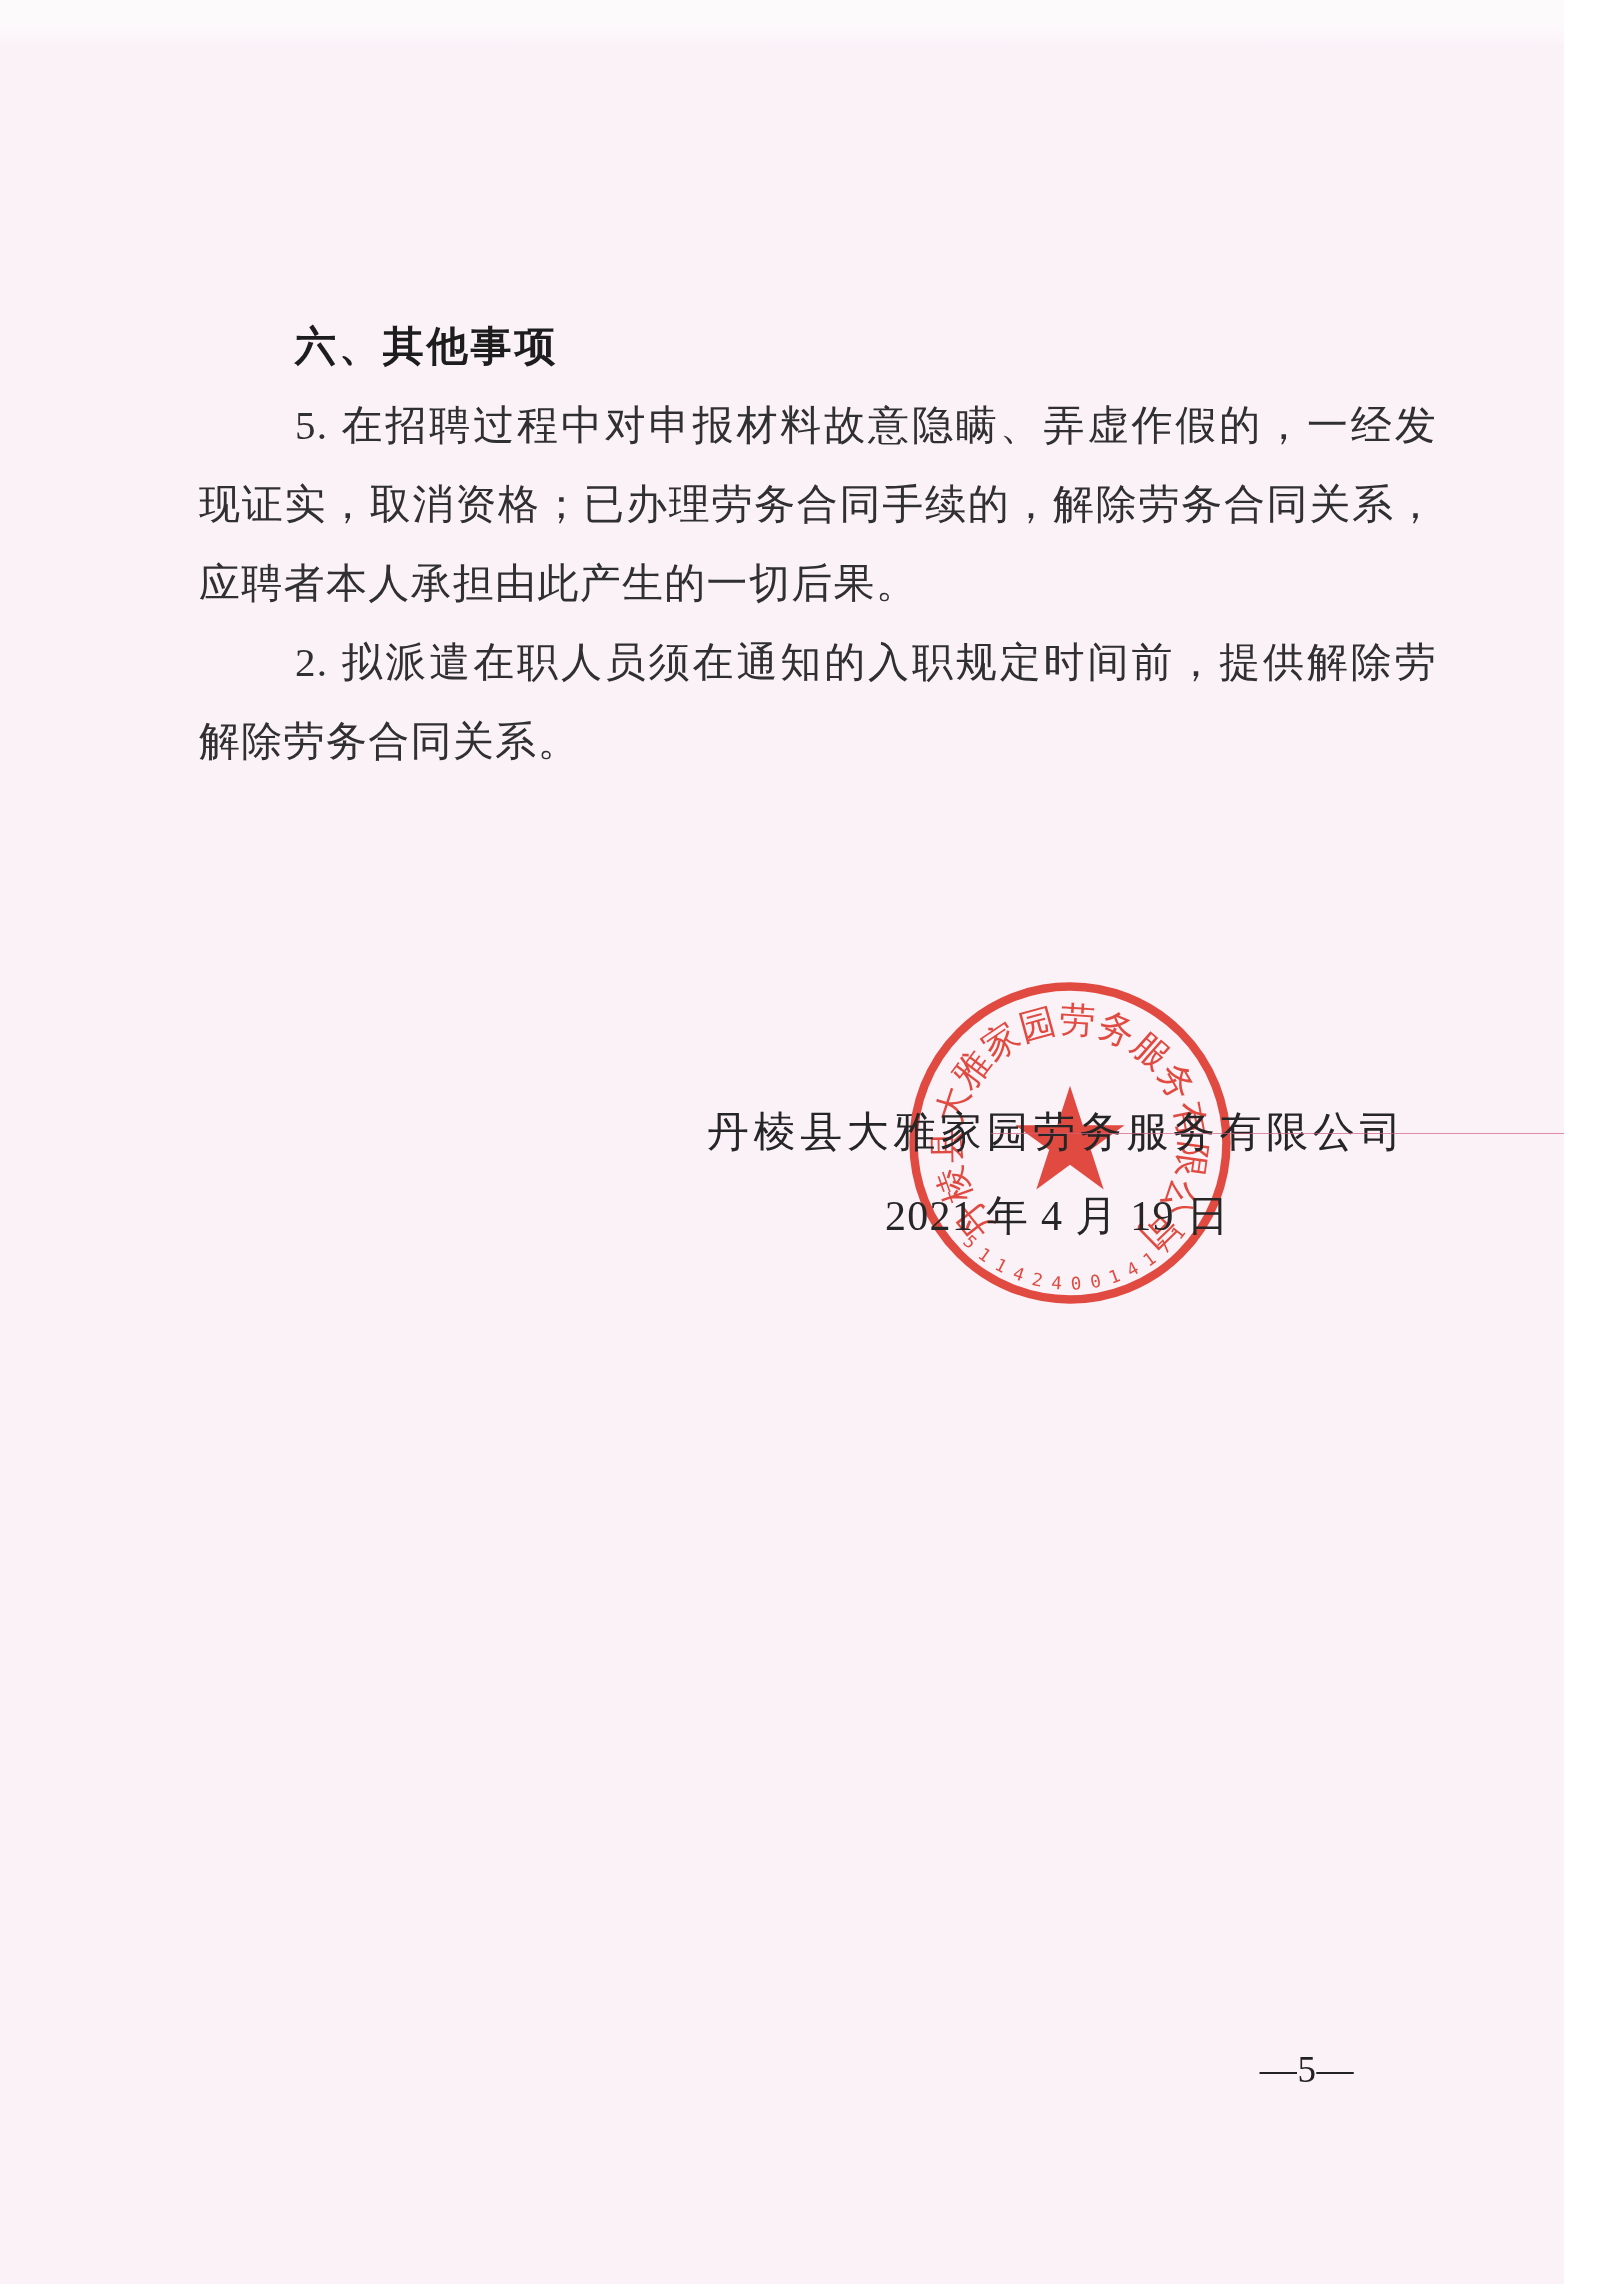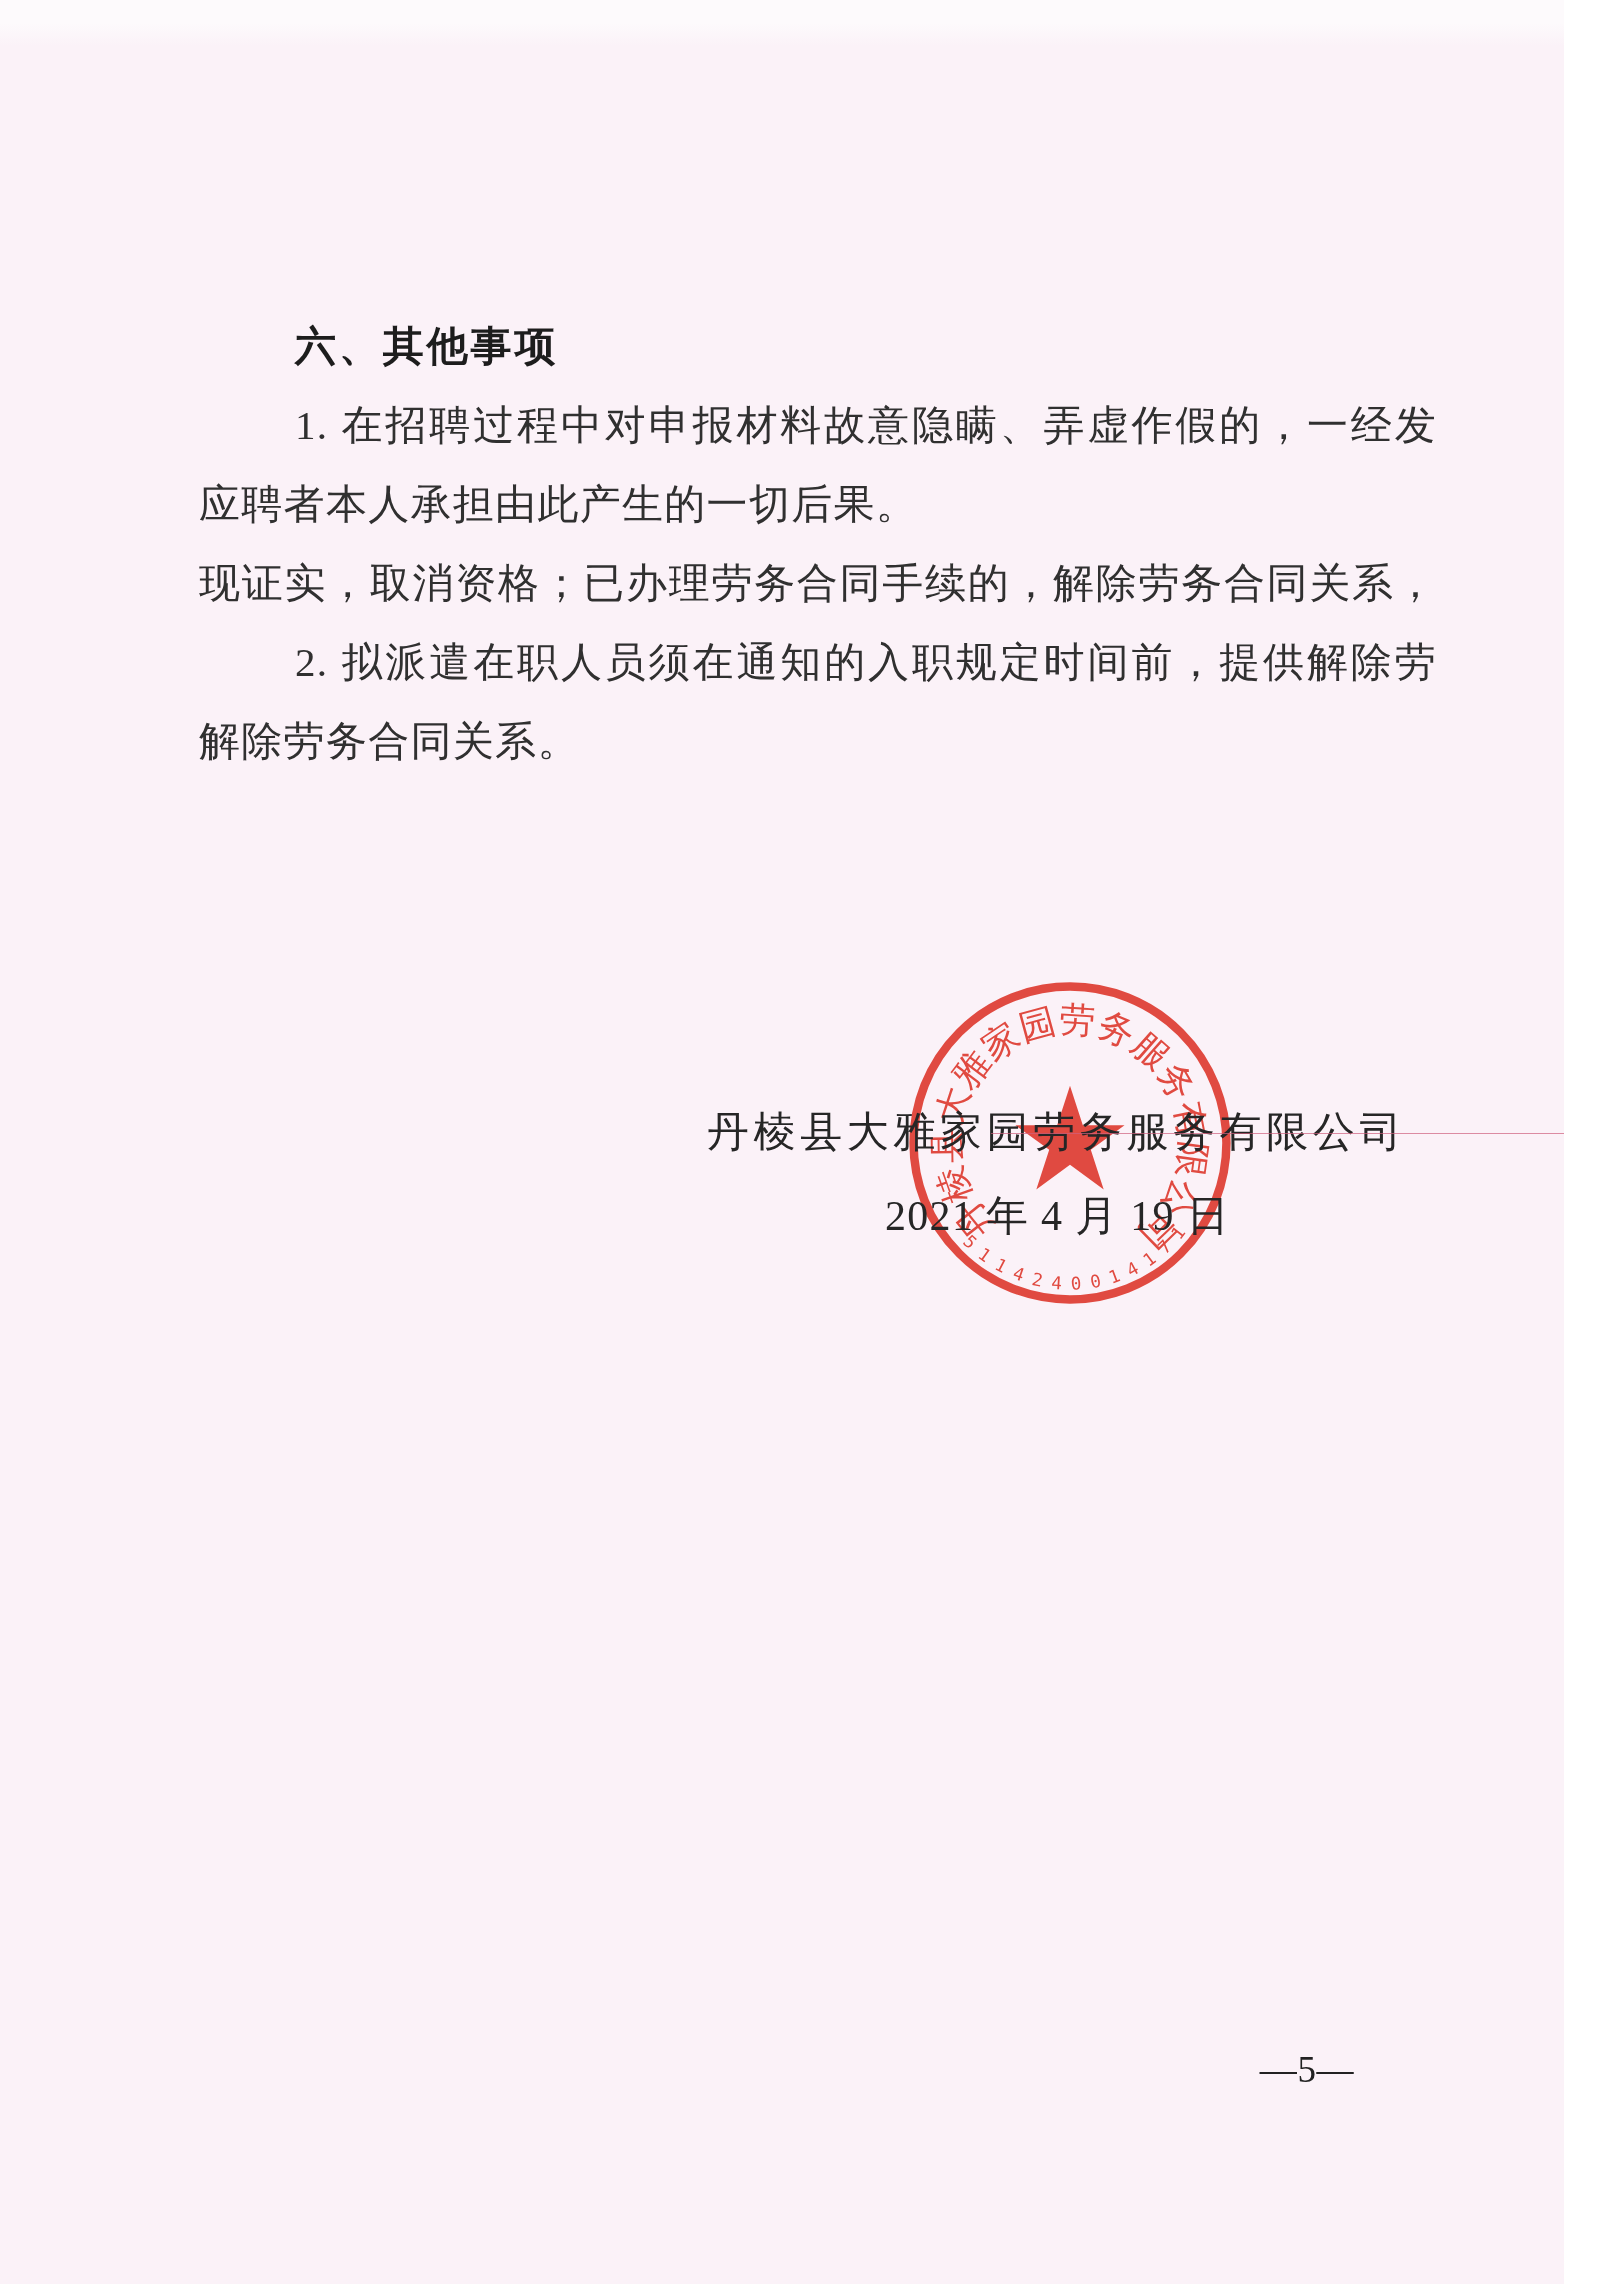--- a/index.html
+++ b/index.html
@@ -56,23 +56,23 @@
   }
 </style>
 </head>
 <body>
 
 <div class="page">
 
   <div class="heading">六、其他事项</div>
 
   <div class="body-text">
-    <div class="line indent fill">1. 在招聘过程中对申报材料故意隐瞒、弄虚作假的，一经发</div>
+    <div class="line indent fill">5. 在招聘过程中对申报材料故意隐瞒、弄虚作假的，一经发</div>
+    <div class="line fill">现证实，取消资格；已办理劳务合同手续的，解除劳务合同关系，</div>
     <div class="line">应聘者本人承担由此产生的一切后果。</div>
-    <div class="line fill">现证实，取消资格；已办理劳务合同手续的，解除劳务合同关系，</div>
     <div class="line indent fill">2. 拟派遣在职人员须在通知的入职规定时间前，提供解除劳</div>
     <div class="line">解除劳务合同关系。</div>
   </div>
 
   <svg class="seal" viewBox="0 0 540 540" xmlns="http://www.w3.org/2000/svg">
     <g opacity="0.87">
       <circle cx="270" cy="270" r="240" fill="none" stroke="#dd3226" stroke-width="13"></circle>
       <polygon fill="#dd3226" points="270,182 289.7,242.9 353.7,242.8 301.9,280.4 321.7,341.2 270,303.5 218.3,341.2 238.1,280.4 186.3,242.8 250.3,242.9"></polygon>
       <path id="sealArc" fill="none" d="M 100 270 a 170 170 0 1 1 340 0 a 170 170 0 1 1 -340 0" transform="rotate(-48 270 270)"></path>
       <path id="sealNum" fill="none" d="M 75.1 382.5 a 225 225 0 0 0 389.8 0"></path>

